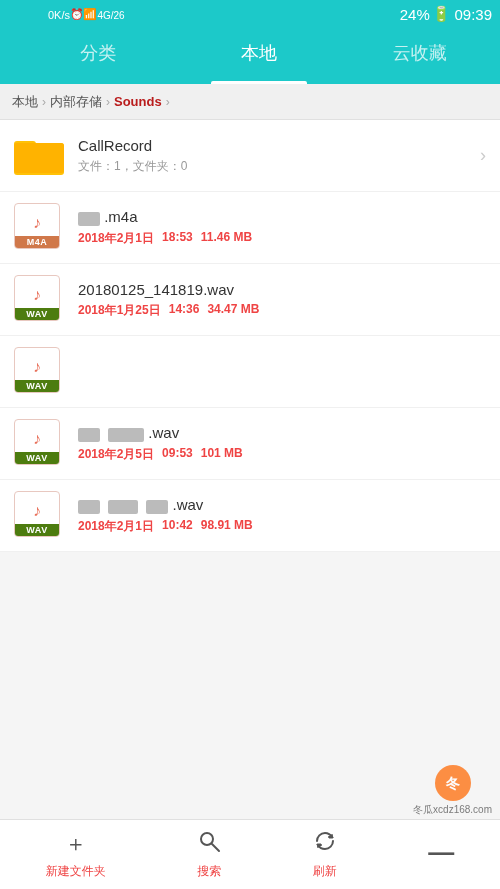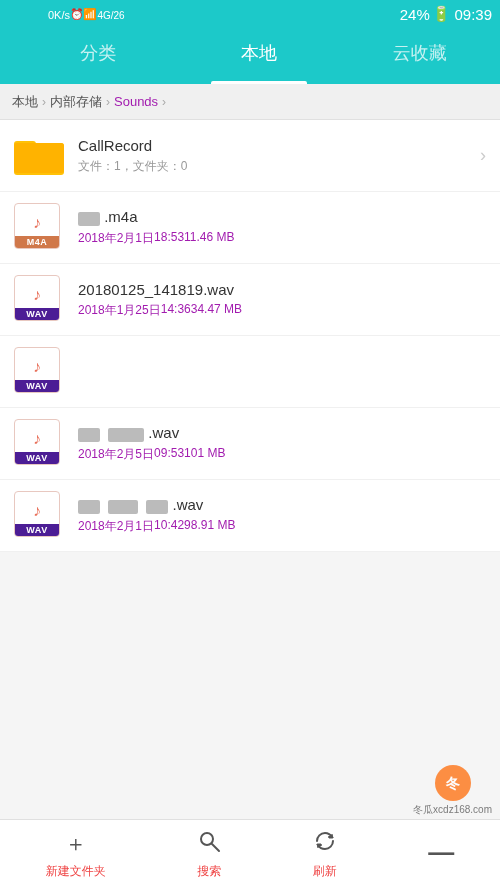--- a/index.html
+++ b/index.html
@@ -86,21 +86,22 @@
       border-bottom: 1px solid #e0e0e0;
     }
     .breadcrumb-sep {
       color: #aaa;
       font-size: 12px;
     }
     .breadcrumb-item {
       color: #555;
     }
     .breadcrumb-item.current {
-      color: #a21caf;
+      color: #b91c1c;
+      font-weight: bold;
     }
 
     
     .file-list {
       width: 100%;
       background: white;
       flex: 1;
       overflow-y: auto;
     }
 
@@ -150,21 +151,21 @@
       right: 0;
       background: #e8705a;
       color: white;
       font-size: 9px;
       font-weight: bold;
       text-align: center;
       padding: 1px 0;
       letter-spacing: 0.5px;
     }
     .audio-icon-shape .ext-label.wav {
-      background: #4c1d95;
+      background: #4d7c0f;
     }
     .audio-icon-shape .ext-label.m4a {
       background: #d0784a;
     }
     .note-symbol {
       font-size: 20px;
       color: #e8705a;
       line-height: 1;
     }
     .note-symbol.small {
@@ -180,23 +181,24 @@
       font-size: 15px;
       color: #333;
       font-weight: 500;
       margin-bottom: 4px;
       white-space: nowrap;
       overflow: hidden;
       text-overflow: ellipsis;
     }
     .file-meta {
       font-size: 12px;
-      color: #a21caf;
-      display: flex;
-      gap: 0;
+      color: #ef4444;
+      display: flex;
+      gap: 8px;
+      font-weight: bold;
     }
     .folder-meta {
       font-size: 12px;
       color: #999;
     }
 
     .chevron-right {
       color: #ccc;
       font-size: 18px;
       flex-shrink: 0;

